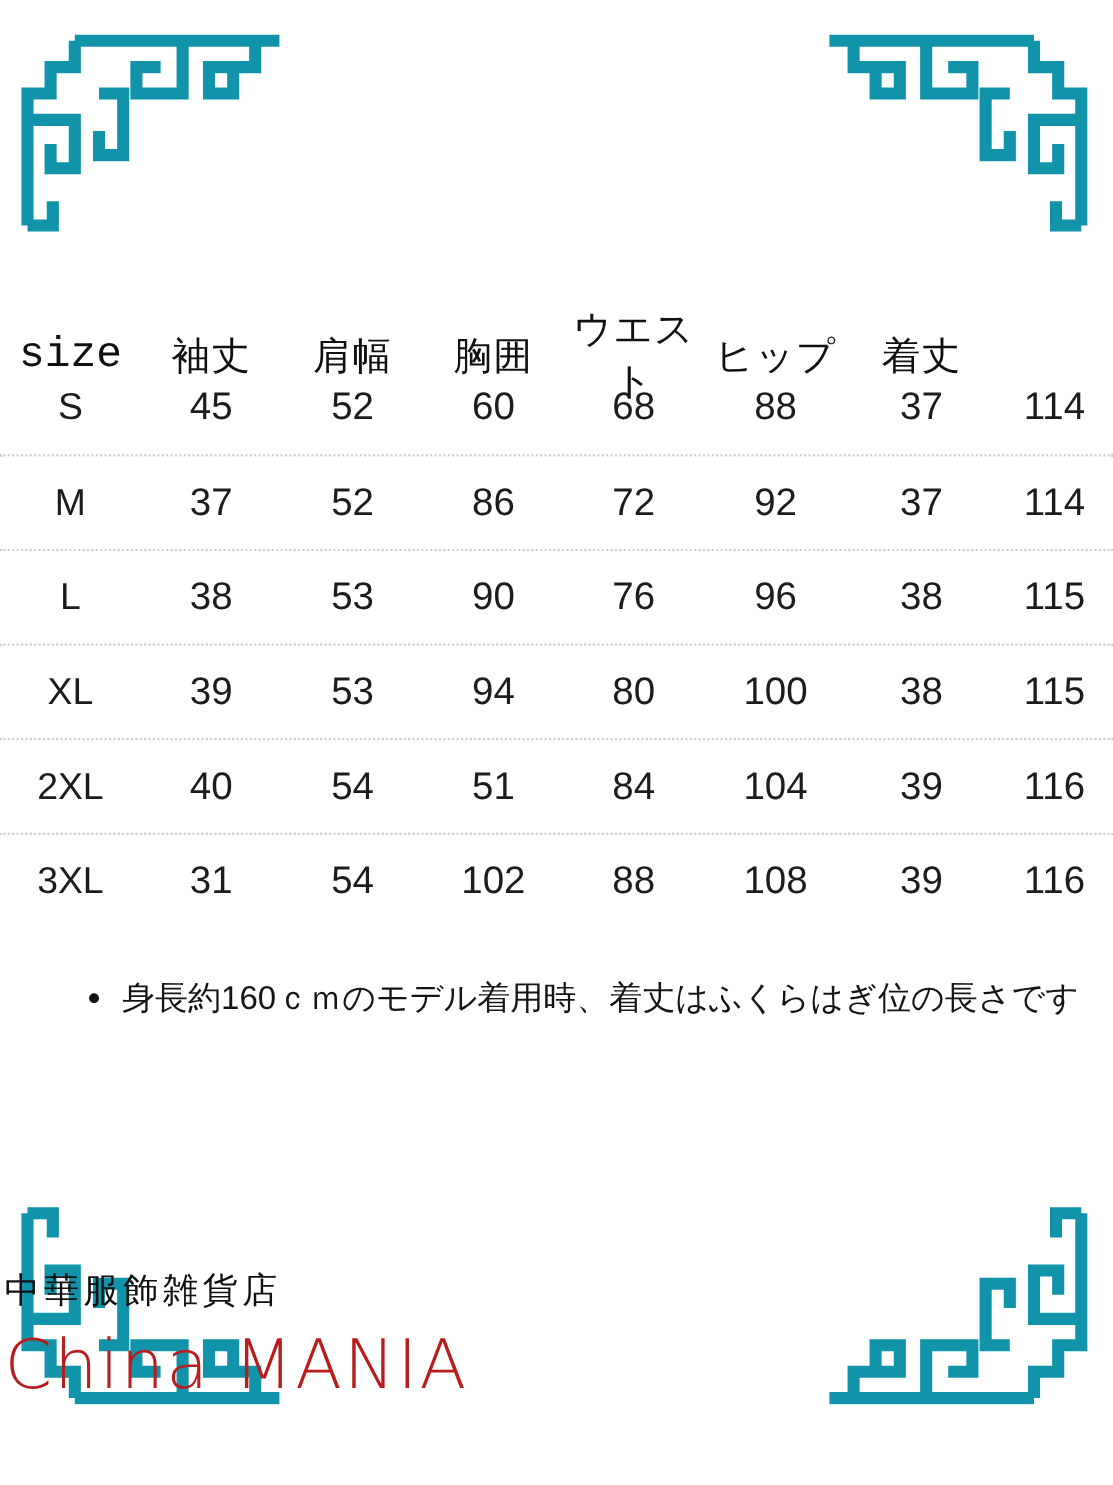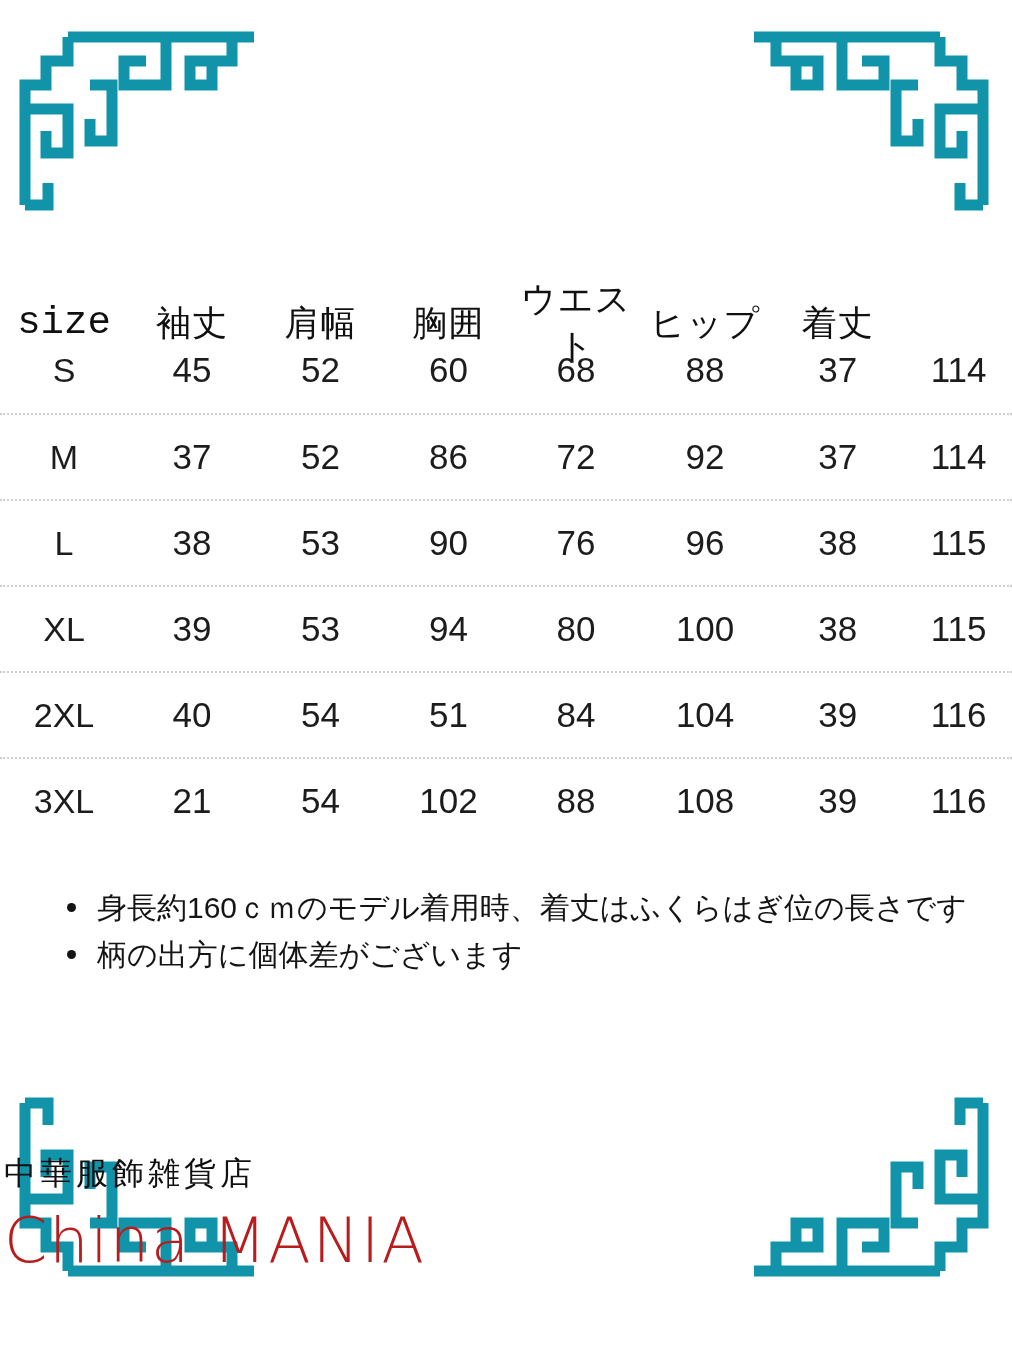--- a/index.html
+++ b/index.html
@@ -25,21 +25,21 @@
   .chart { position:absolute; top:276px; left:0; width:1012px; }
   .chart-head { display:grid; grid-template-columns:var(--cols); height:51px; align-items:center; }
   .colhead { text-align:center; font-size:35px; letter-spacing:1px; color:#101010; }
   .colhead.size-col { font-family:"Liberation Mono","DejaVu Sans Mono",monospace; font-size:39px; letter-spacing:0; }
   .chart-body .trow { display:grid; grid-template-columns:var(--cols); height:86px; align-items:center; }
   .chart-body .trow + .trow { border-top:2px dotted #cfcfcf; }
   .cell { text-align:center; font-size:35px; color:#1c1c1c; }
   .cell.lbl { font-size:34px; }
 
   
-  .notes { position:absolute; top:884px; left:59px; margin:0; padding:0; list-style:none; }
+  .notes { position:absolute; top:884px; left:73px; margin:0; padding:0; list-style:none; }
   .notes li { position:relative; padding-left:38px; font-size:30px; line-height:47px; color:#141414; }
   .notes li .bullet { position:absolute; left:8px; top:19px; width:9px; height:9px; border-radius:50%; background:#141414; }
 
   
   .footer { position:absolute; top:1152px; left:4px; width:1012px; text-align:left; }
   .store-type { font-size:32px; letter-spacing:4px; color:#101010; }
   .brand { margin-top:8px; font-size:62px; font-weight:200; letter-spacing:2px; color:#b91c1c;
            font-family:"DejaVu Sans","Liberation Sans",sans-serif; }
 </style>
 </head>
@@ -127,34 +127,33 @@
           <div class="cell">40</div>
           <div class="cell">54</div>
           <div class="cell">51</div>
           <div class="cell">84</div>
           <div class="cell">104</div>
           <div class="cell">39</div>
           <div class="cell">116</div>
         </div>
         <div class="trow">
           <div class="cell lbl">3XL</div>
-          <div class="cell">21</div>
+          <div class="cell">31</div>
           <div class="cell">54</div>
           <div class="cell">102</div>
           <div class="cell">88</div>
           <div class="cell">108</div>
           <div class="cell">39</div>
           <div class="cell">116</div>
         </div>
       </div>
   </div>
 
   <ul class="notes" id="notes">
       <li><span class="bullet"></span><span>身長約160ｃｍのモデル着用時、着丈はふくらはぎ位の長さです</span></li>
-      <li><span class="bullet"></span><span>柄の出方に個体差がございます</span></li>
     </ul>
 
   <div class="footer">
     <div class="store-type">中華服飾雑貨店</div>
     <div class="brand">China MANIA</div>
   </div>
 
 </div>
 
 </body></html>

